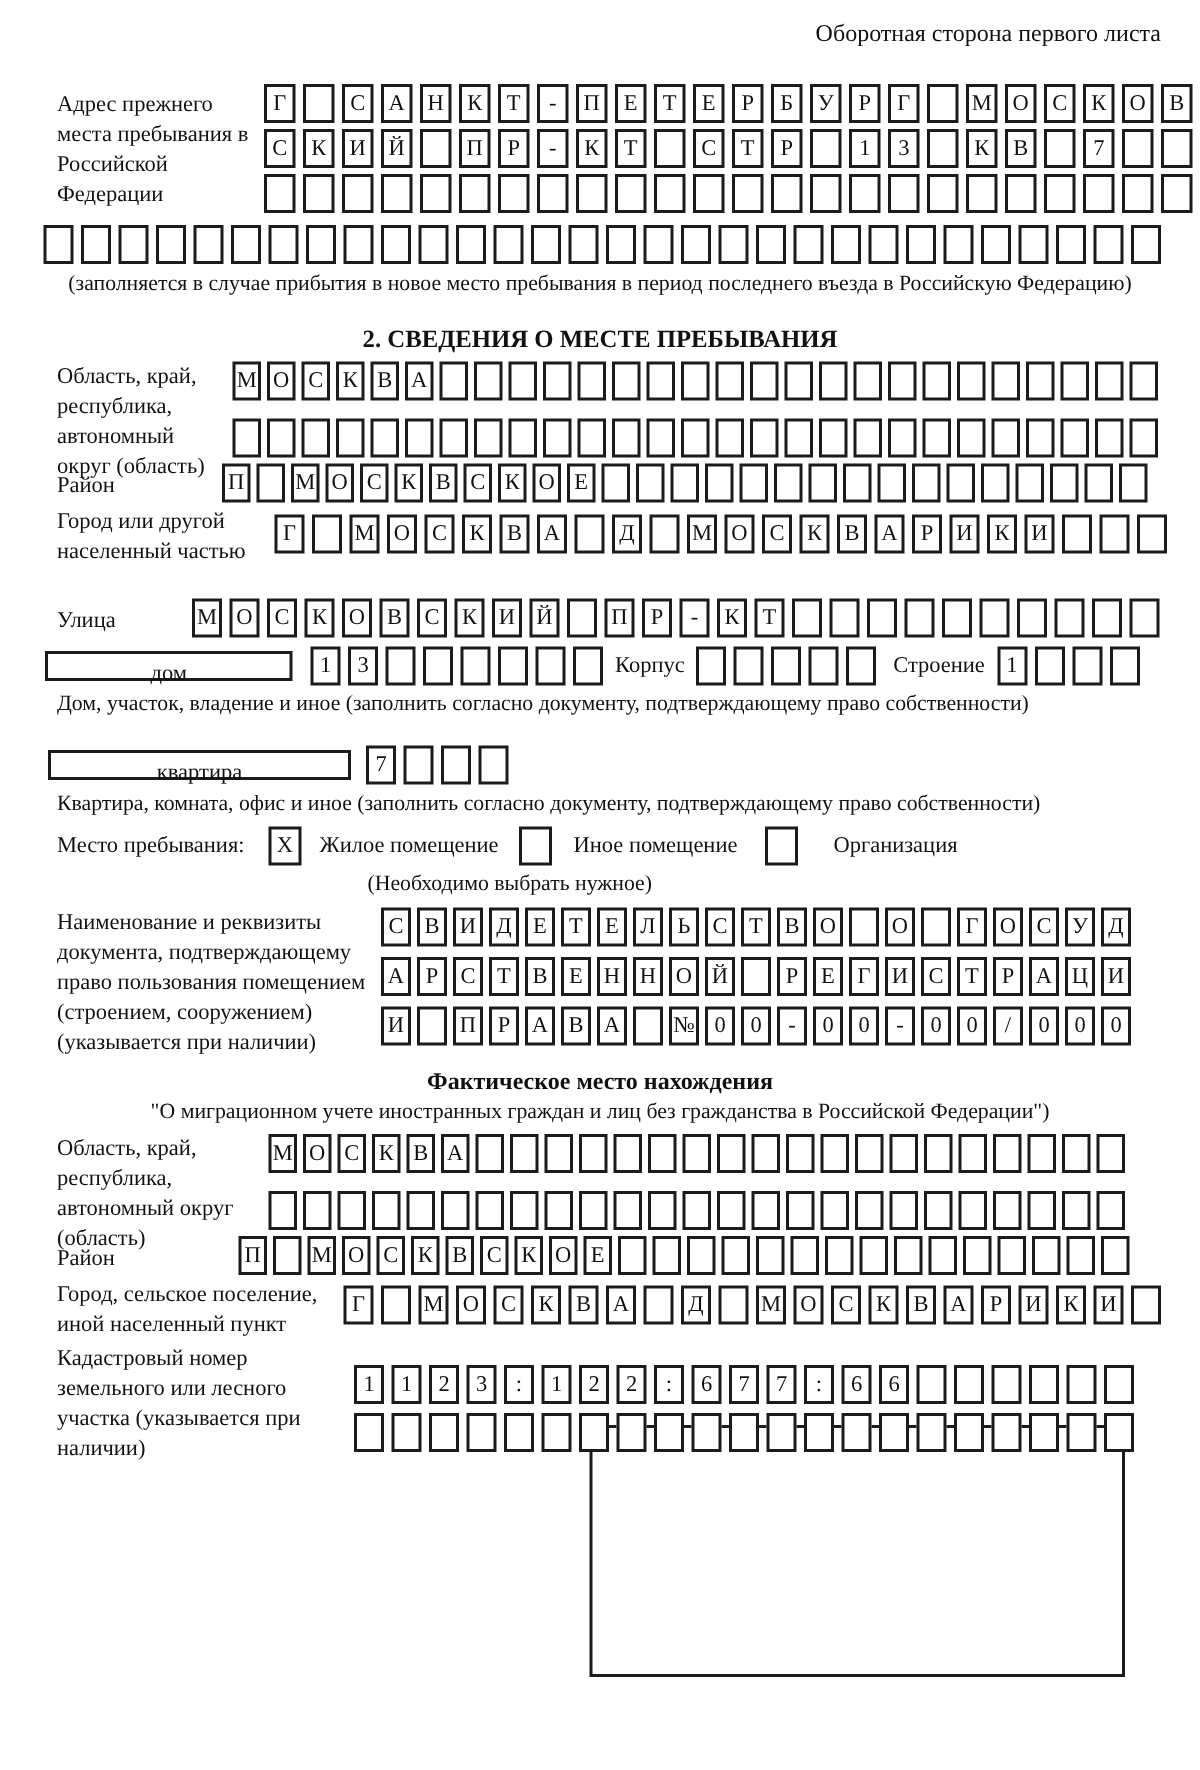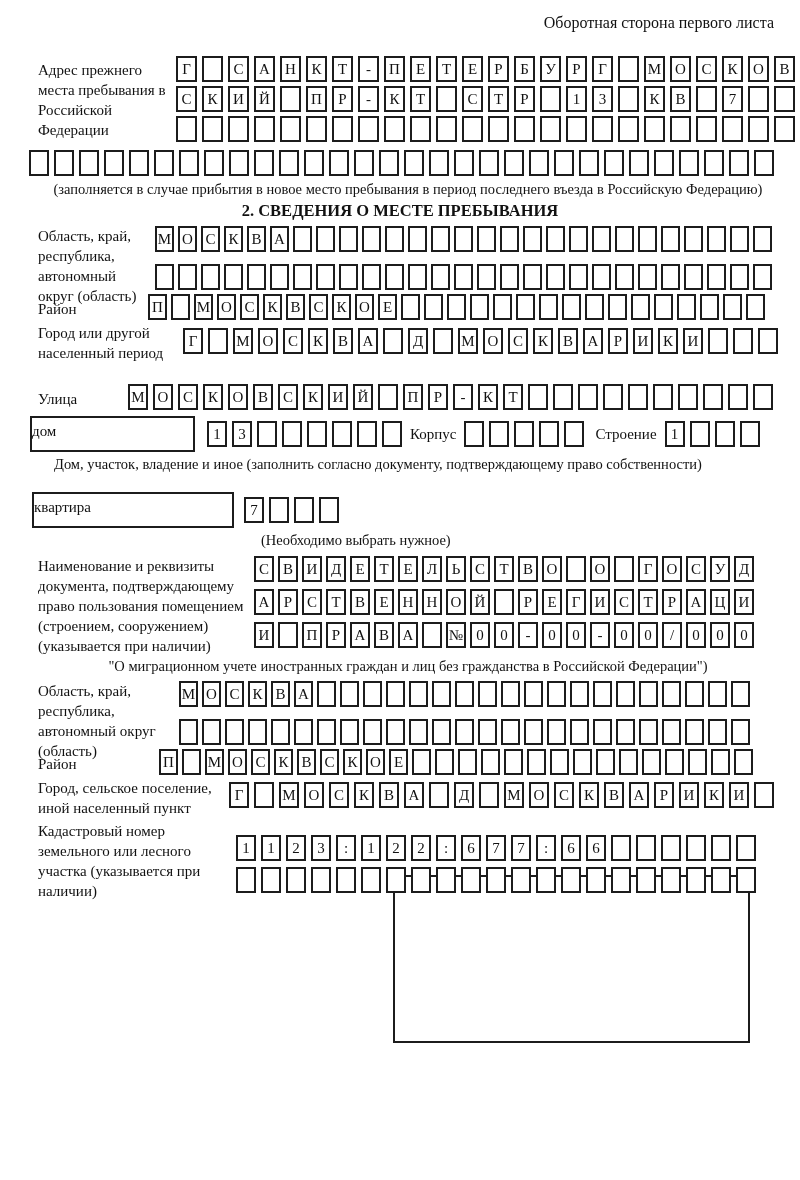--- a/index.html
+++ b/index.html
@@ -23,28 +23,28 @@
     flex: none; height: 26px; border: 2px solid #1c1c1c; background: #fff;
     text-align: center; font-size: 15px; line-height: 22px; font-weight: 400;
   }
   .rows { display: flex; flex-direction: column; }
   .g4 > .cellrow { margin-bottom: 4px; }
   .cw21 .cell { width: 21px; margin-right: 5px; }
   .cw20 .cell { width: 20px; margin-right: 5px; }
   .cw19 .cell { width: 19px; margin-right: 4px; }
   .cwdoc .cell { width: 20px; margin-right: 4px; }
 
-  .note { font-size: 14.5px; line-height: 18px; padding-left: 16px; }
+  .note { font-size: 14.5px; line-height: 18px; }
   .center { text-align: center; }
   .bold { font-weight: bold; }
 
   .sect-title { font-size: 16.5px; }
 
   .wideb {
-    flex: none; height: 36px; border: 2px solid #1c1c1c; 
+    flex: none; height: 20px; border: 2px solid #1c1c1c; text-align: center;
     font-size: 15px; line-height: 26px;
   }
 
   .chk {
     flex: none; width: 22px; height: 26px; border: 2px solid #1c1c1c;
     text-align: center; font-size: 15px; line-height: 22px;
   }
 
   .stamp-box {
     width: 357px; height: 168px; border: 2px solid #1c1c1c;
@@ -172,21 +172,21 @@
       <span class="cell"></span>
       <span class="cell"></span>
       <span class="cell"></span>
       <span class="cell"></span>
       <span class="cell"></span>
       <span class="cell"></span>
       <span class="cell"></span>
     </div>
   <div class="note center" style="margin-top:4px">(заполняется в случае прибытия в новое место пребывания в период последнего въезда в Российскую Федерацию)</div>
 
-  <div class="sect-title bold center" style="margin-top:3px">2. СВЕДЕНИЯ О МЕСТЕ ПРЕБЫВАНИЯ</div>
+  <div class="sect-title bold center" style="margin-top:18px">2. СВЕДЕНИЯ О МЕСТЕ ПРЕБЫВАНИЯ</div>
 
   <div class="frow ml" style="margin-top:5px">
     <div class="lbl" style="width:117px">Область, край, республика, автономный округ (область)</div>
     <div class="rows">
       <div class="cellrow cw19">
           <span class="cell">М</span>
           <span class="cell">О</span>
           <span class="cell">С</span>
           <span class="cell">К</span>
           <span class="cell">В</span>
@@ -272,21 +272,21 @@
         <span class="cell"></span>
         <span class="cell"></span>
         <span class="cell"></span>
         <span class="cell"></span>
         <span class="cell"></span>
         <span class="cell"></span>
       </div>
   </div>
 
   <div class="frow ml" style="margin-top:3px">
-    <div class="lbl" style="width:145px">Город или другой населенный период</div>
+    <div class="lbl" style="width:145px">Город или другой населенный частью</div>
     <div class="cellrow cw20" style="margin-top:5px">
         <span class="cell">Г</span>
         <span class="cell"></span>
         <span class="cell">М</span>
         <span class="cell">О</span>
         <span class="cell">С</span>
         <span class="cell">К</span>
         <span class="cell">В</span>
         <span class="cell">А</span>
         <span class="cell"></span>
@@ -372,21 +372,31 @@
 
   <div class="frow" style="margin-left:32px; margin-top:19px; align-items:center">
     <div class="wideb" style="width:202px">квартира</div>
     <div class="cellrow cw20" style="margin-left:10px">
         <span class="cell">7</span>
         <span class="cell"></span>
         <span class="cell"></span>
         <span class="cell"></span>
       </div>
   </div>
-
+  <div class="note ml" style="margin-top:4px">Квартира, комната, офис и иное (заполнить согласно документу, подтверждающему право собственности)</div>
+
+  <div class="frow ml" style="margin-top:6px; align-items:center">
+    <div class="lbl" style="width:141px">Место пребывания:</div>
+    <div class="chk">X</div>
+    <div class="lbl" style="margin-left:12px">Жилое помещение</div>
+    <div class="chk" style="margin-left:14px"></div>
+    <div class="lbl" style="margin-left:14px">Иное помещение</div>
+    <div class="chk" style="margin-left:18px"></div>
+    <div class="lbl" style="margin-left:24px">Организация</div>
+  </div>
   <div class="note" style="margin-left:245px; margin-top:3px">(Необходимо выбрать нужное)</div>
 
   <div class="frow ml" style="margin-top:7px">
     <div class="lbl" style="width:216px">Наименование и реквизиты документа, подтверждающему право пользования помещением (строением, сооружением) (указывается при наличии)</div>
     <div class="rows">
       <div class="cellrow cwdoc">
           <span class="cell">С</span>
           <span class="cell">В</span>
           <span class="cell">И</span>
           <span class="cell">Д</span>
@@ -450,20 +460,21 @@
           <span class="cell">0</span>
           <span class="cell">0</span>
           <span class="cell">/</span>
           <span class="cell">0</span>
           <span class="cell">0</span>
           <span class="cell">0</span>
         </div>
     </div>
   </div>
 
+  <div class="bold center" style="margin-top:8px; font-size:16px">Фактическое место нахождения</div>
   <div class="note center" style="line-height:21px">"О миграционном учете иностранных граждан и лиц без гражданства в Российской Федерации")</div>
 
   <div class="frow ml" style="margin-top:4px">
     <div class="lbl" style="width:141px">Область, край, республика, автономный округ (область)</div>
     <div class="rows">
       <div class="cellrow cw19">
           <span class="cell">М</span>
           <span class="cell">О</span>
           <span class="cell">С</span>
           <span class="cell">К</span>

